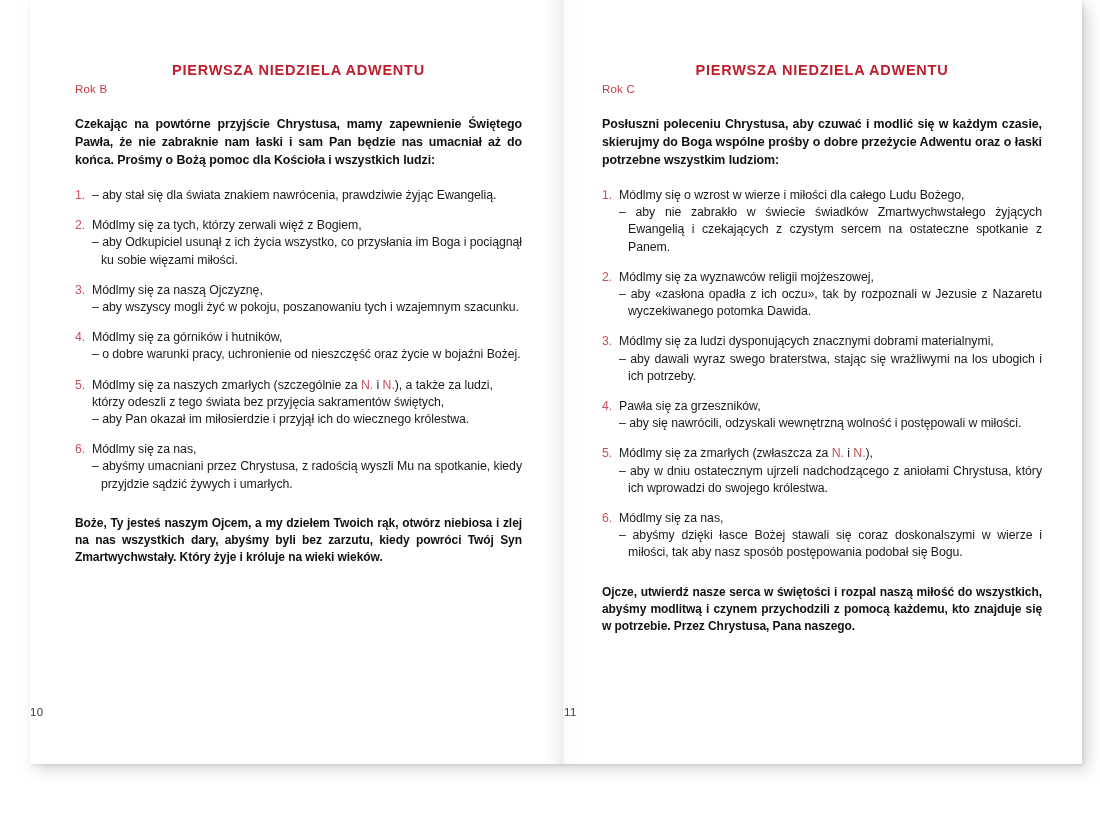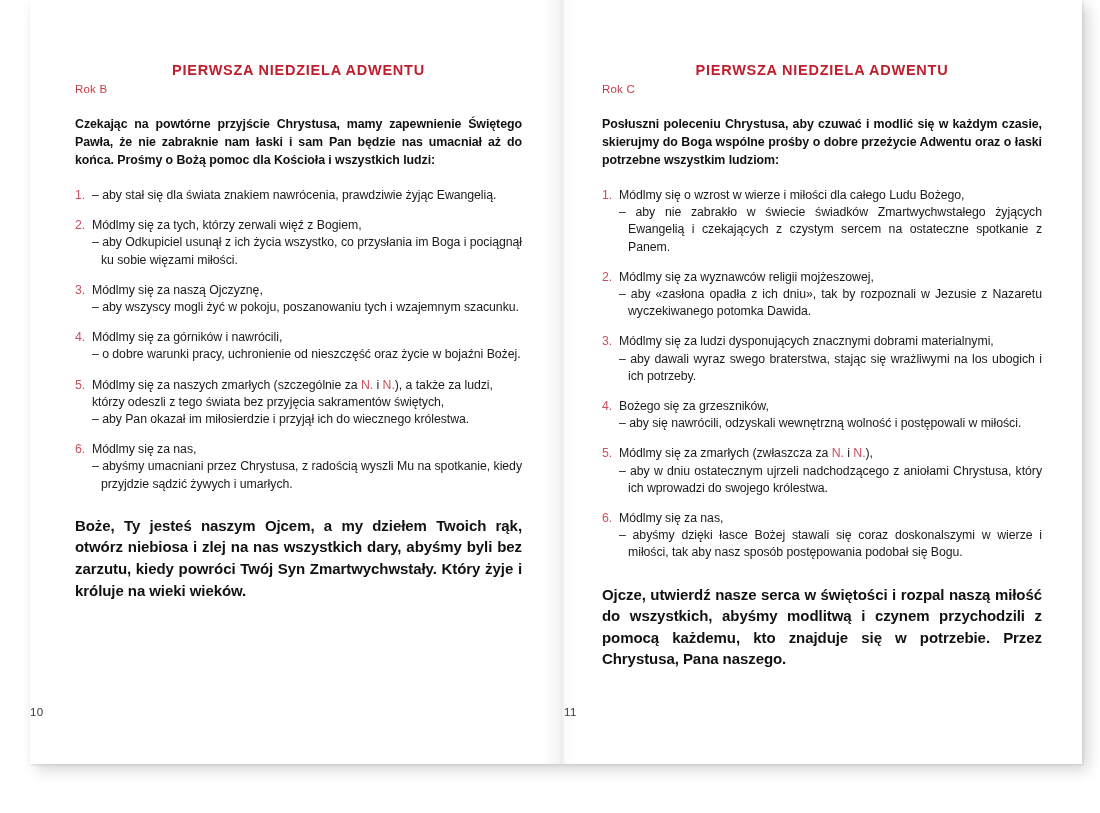--- a/index.html
+++ b/index.html
@@ -72,21 +72,21 @@
     margin: 21px 0 0 0;
     font-size: 12.4px;
     font-weight: bold;
     line-height: 1.44;
     color: #111111;
     text-align: justify;
     letter-spacing: -0.07px;
   }
   .closing {
     margin: 22px 0 0 0;
-    font-size: 15px;
+    font-size: 12px;
     font-weight: bold;
     line-height: 1.44;
     color: #111111;
     text-align: justify;
     letter-spacing: -0.07px;
   }
 
   
   .petitions {
     margin: 17px 0 0 0;
@@ -155,21 +155,21 @@
           <span class="intention">Módlmy się za tych, którzy zerwali więź z Bogiem,</span>
           <span class="response">– aby Odkupiciel usunął z ich życia wszystko, co przysłania im Boga i pociągnął ku sobie więzami miłości.</span>
         </li>
         <li class="petition">
           <span class="num">3.</span>
           <span class="intention">Módlmy się za naszą Ojczyznę,</span>
           <span class="response">– aby wszyscy mogli żyć w pokoju, poszanowaniu tych i wzajemnym szacunku.</span>
         </li>
         <li class="petition">
           <span class="num">4.</span>
-          <span class="intention">Módlmy się za górników i nawrócili,</span>
+          <span class="intention">Módlmy się za górników i hutników,</span>
           <span class="response">– o dobre warunki pracy, uchronienie od nieszczęść oraz życie w bojaźni Bożej.</span>
         </li>
         <li class="petition">
           <span class="num">5.</span>
           <span class="intention"><span>Módlmy się za naszych zmarłych (szczególnie za </span><span class="red">N.</span><span> i </span><span class="red">N.</span><span>), a także za ludzi, którzy odeszli z tego świata bez przyjęcia sakramentów świętych,</span></span>
           <span class="response">– aby Pan okazał im miłosierdzie i przyjął ich do wiecznego królestwa.</span>
         </li>
         <li class="petition">
           <span class="num">6.</span>
           <span class="intention">Módlmy się za nas,</span>
@@ -186,30 +186,30 @@
     <p class="intro">Posłuszni poleceniu Chrystusa, aby czuwać i modlić się w każdym czasie, skierujmy do Boga wspólne prośby o dobre przeżycie Adwentu oraz o łaski potrzebne wszystkim ludziom:</p>
     <ol class="petitions">
         <li class="petition">
           <span class="num">1.</span>
           <span class="intention">Módlmy się o wzrost w wierze i miłości dla całego Ludu Bożego,</span>
           <span class="response">– aby nie zabrakło w świecie świadków Zmartwychwstałego żyjących Ewangelią i czekających z czystym sercem na ostateczne spotkanie z Panem.</span>
         </li>
         <li class="petition">
           <span class="num">2.</span>
           <span class="intention">Módlmy się za wyznawców religii mojżeszowej,</span>
-          <span class="response">– aby «zasłona opadła z ich dniu», tak by rozpoznali w Jezusie z Nazaretu wyczekiwanego potomka Dawida.</span>
+          <span class="response">– aby «zasłona opadła z ich oczu», tak by rozpoznali w Jezusie z Nazaretu wyczekiwanego potomka Dawida.</span>
         </li>
         <li class="petition">
           <span class="num">3.</span>
           <span class="intention">Módlmy się za ludzi dysponujących znacznymi dobrami materialnymi,</span>
           <span class="response">– aby dawali wyraz swego braterstwa, stając się wrażliwymi na los ubogich i ich potrzeby.</span>
         </li>
         <li class="petition">
           <span class="num">4.</span>
-          <span class="intention">Bożego się za grzeszników,</span>
+          <span class="intention">Pawła się za grzeszników,</span>
           <span class="response">– aby się nawrócili, odzyskali wewnętrzną wolność i postępowali w miłości.</span>
         </li>
         <li class="petition">
           <span class="num">5.</span>
           <span class="intention"><span>Módlmy się za zmarłych (zwłaszcza za </span><span class="red">N.</span><span> i </span><span class="red">N.</span><span>),</span></span>
           <span class="response">– aby w dniu ostatecznym ujrzeli nadchodzącego z aniołami Chrystusa, który ich wprowadzi do swojego królestwa.</span>
         </li>
         <li class="petition">
           <span class="num">6.</span>
           <span class="intention">Módlmy się za nas,</span>

